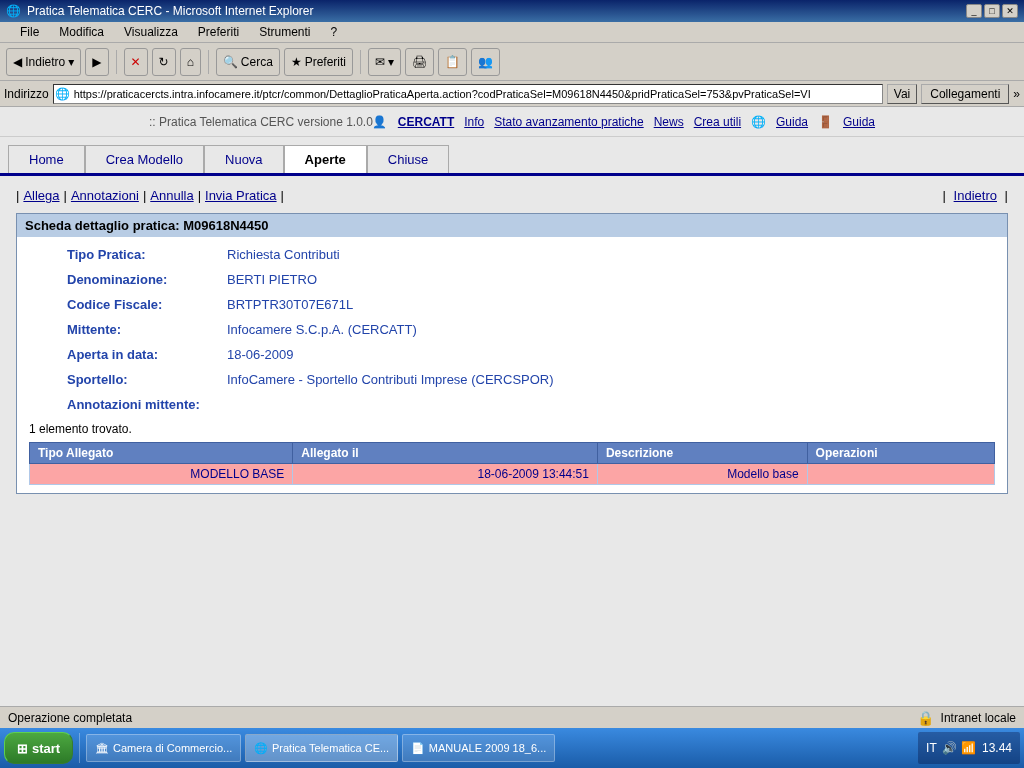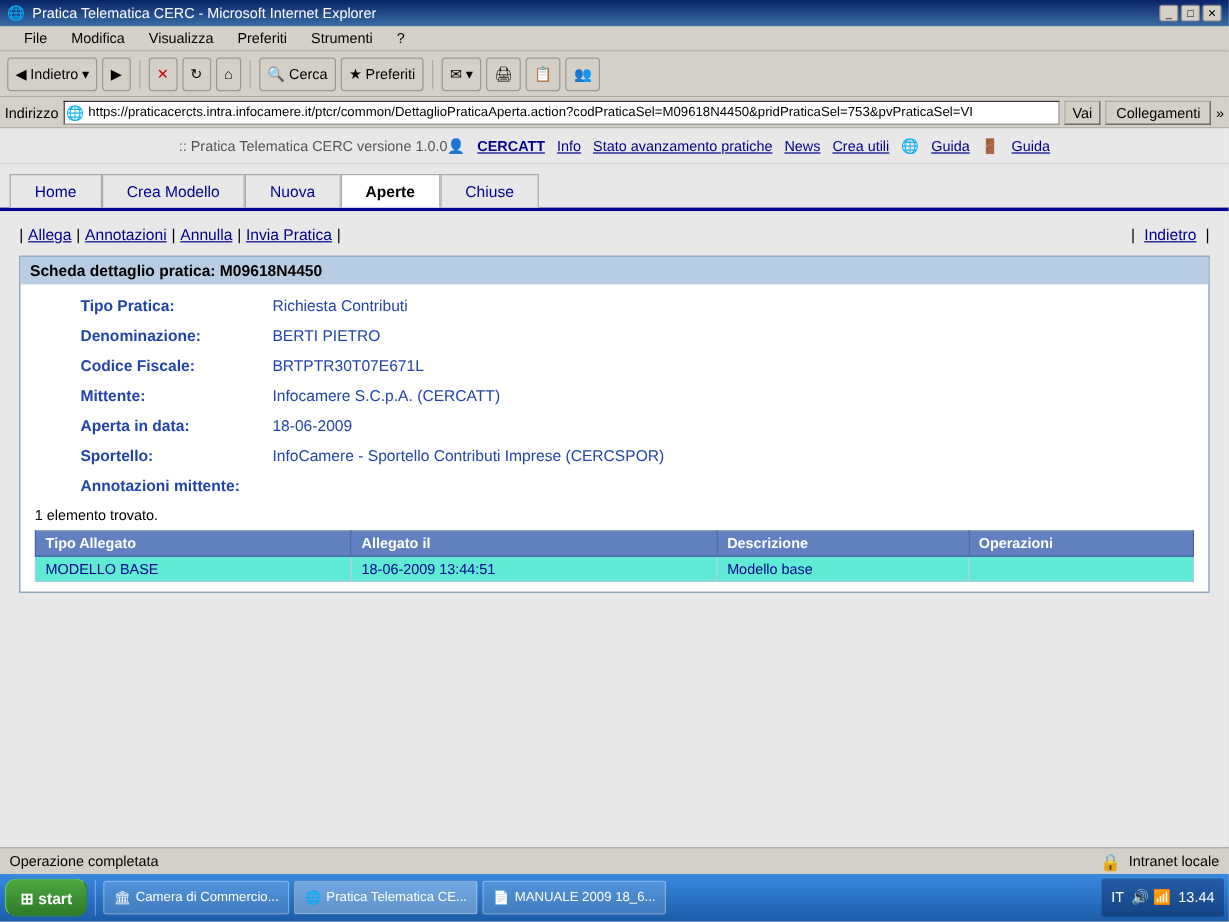--- a/index.html
+++ b/index.html
@@ -209,24 +209,25 @@
       font-size: 12px;
     }
     .allegati-table th {
       background: #6080c0;
       color: white;
       padding: 3px 8px;
       text-align: left;
       border: 1px solid #4060a0;
     }
     .allegati-table td {
-      background: #5eead4;
+      background: #fca5a5;
       padding: 3px 8px;
       border: 1px solid #b0c8e8;
       color: #00008b;
+      text-align: right;
     }
 
     
     .status-bar {
       background: #d4d0c8;
       border-top: 1px solid #aaa;
       padding: 2px 8px;
       display: flex;
       align-items: center;
       justify-content: space-between;

